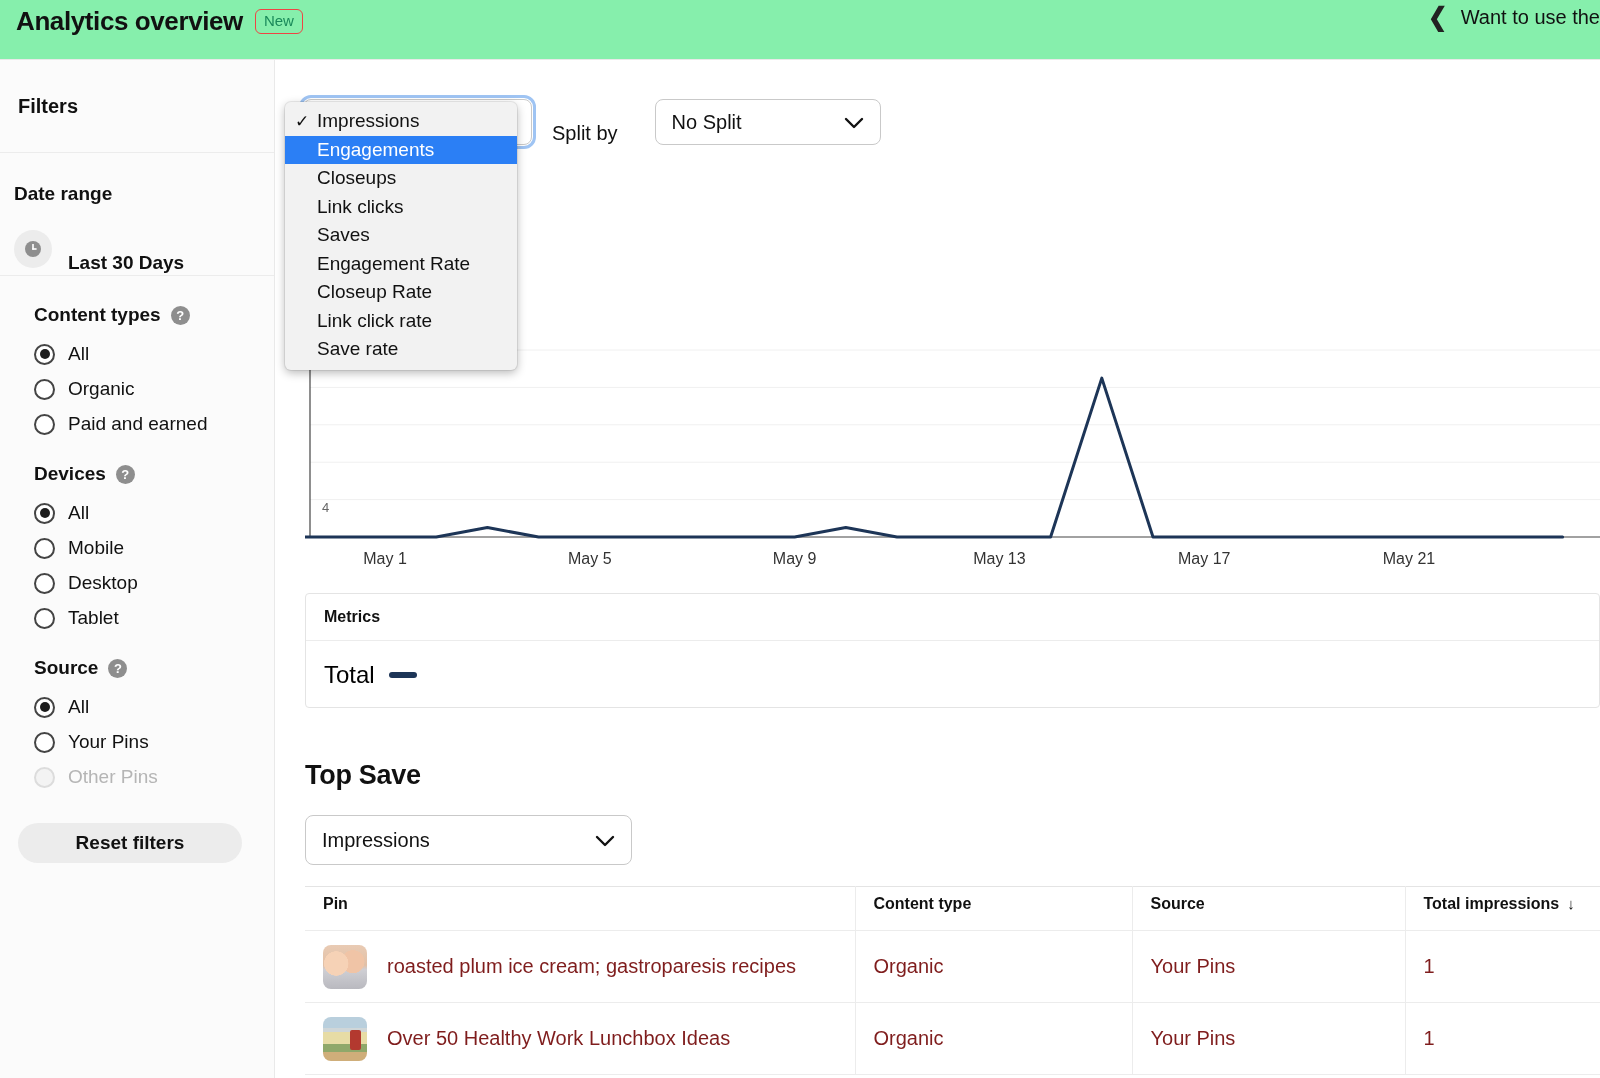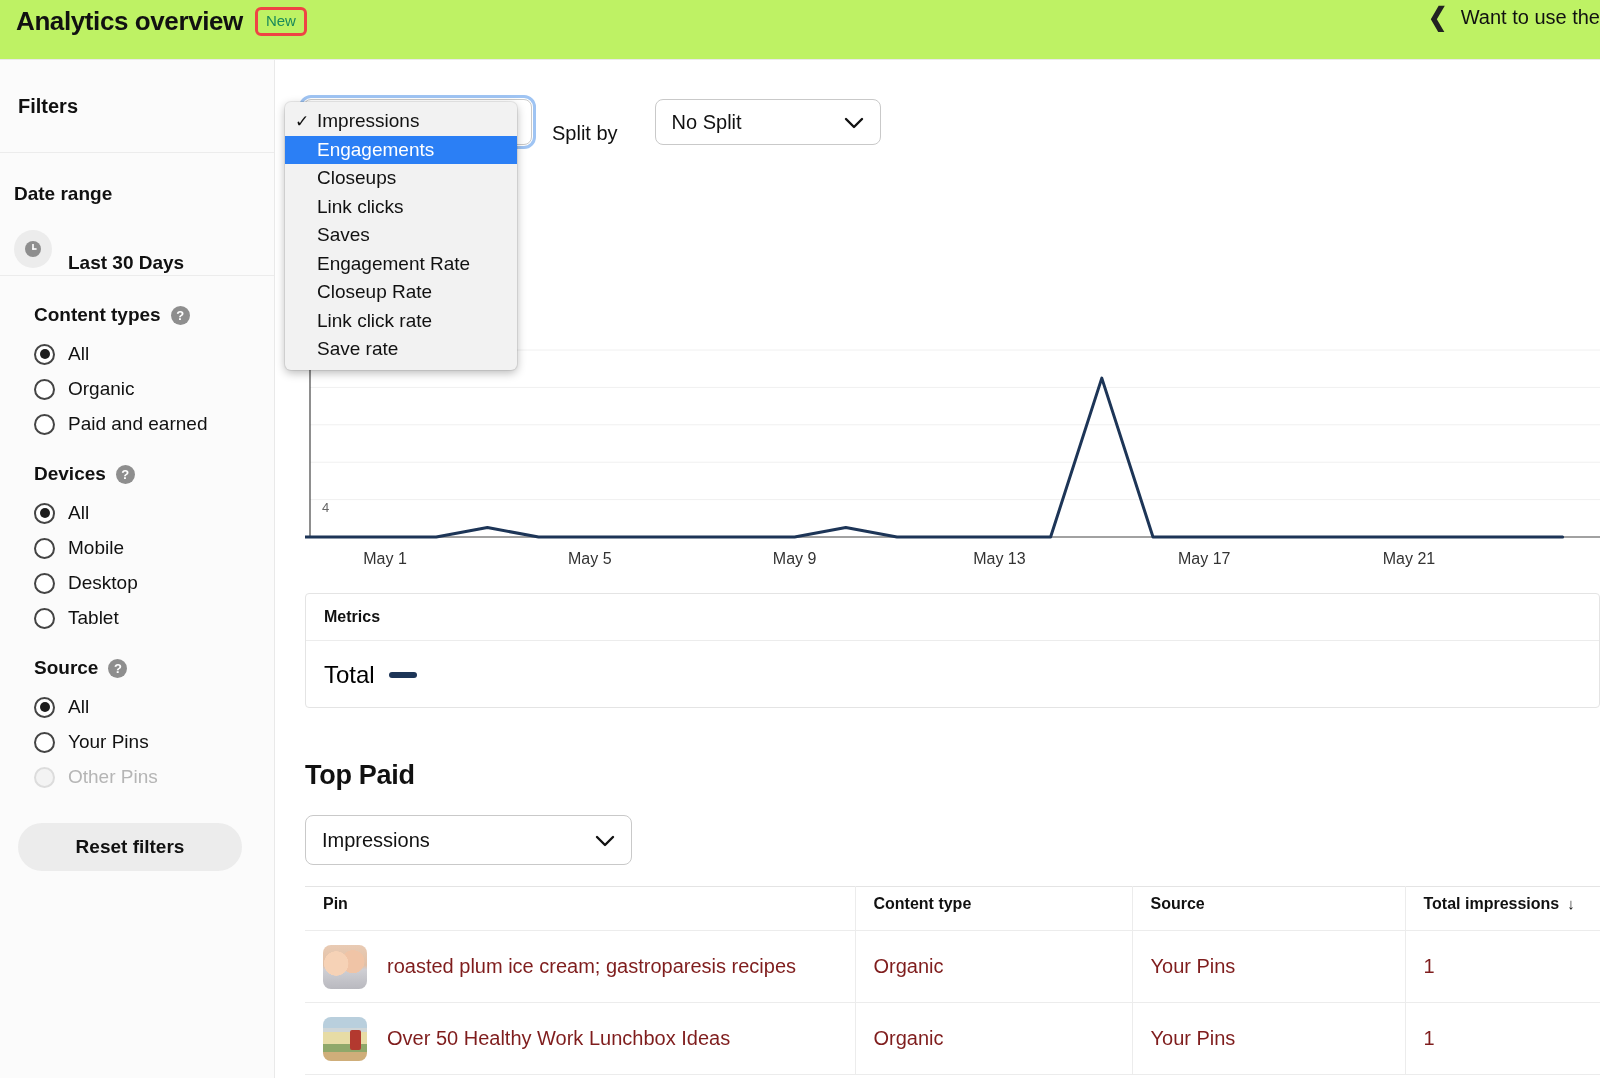--- a/index.html
+++ b/index.html
@@ -10,33 +10,33 @@
     background: #ffffff;
     font-family: "Liberation Sans", sans-serif;
     color: #111111;
     -webkit-font-smoothing: antialiased;
   }
   #app { position: relative; width: 1600px; height: 1078px; }
 
   
   .header {
     position: absolute; left: 0; top: 0; width: 1600px; height: 60px;
-    background: #bef264;
+    background: #86efac;
     border-bottom: 1px solid #e9e9e9;
   }
   .header-title-wrap {
     position: absolute; left: 16px; top: 4px;
     display: flex; align-items: center; gap: 12px;
   }
   .page-title {
     font-size: 26px; font-weight: bold; letter-spacing: -0.4px;
     color: #111; line-height: 34px;
   }
   .new-badge {
-    border: 3px solid #ef4444; color: #1a8a5a;
+    border: 1px solid #ef4444; color: #1a8a5a;
     border-radius: 6px; padding: 2px 8px 3px;
     font-size: 15px; line-height: 18px; font-weight: 500;
   }
   .header-right {
     position: absolute; right: 0px; top: 2px;
     display: flex; align-items: center; gap: 12px;
     white-space: nowrap; overflow: hidden;
   }
   .back-chevron {
     font-size: 26px; font-weight: bold; color: #222; line-height: 30px;
@@ -87,21 +87,21 @@
     position: relative;
   }
   .radio.checked::after {
     content: ""; position: absolute; left: 3.5px; top: 3.5px;
     width: 10px; height: 10px; border-radius: 50%; background: #1c1c1c;
   }
   .radio.disabled { border-color: #dcdcdc; background: #f3f3f3; }
   .radio-label.disabled { color: #b5b5b5; }
 
   .reset-btn {
-    margin: 35px 18px 0; width: 224px; height: 48px;
+    margin: 35px 18px 0; width: 224px; height: 40px;
     background: #ececec; border: none; border-radius: 24px;
     font-family: "Liberation Sans", sans-serif;
     font-size: 19px; font-weight: bold; color: #111; cursor: pointer;
   }
 
   
   .main {
     position: absolute; left: 275px; top: 60px;
     width: 1325px; height: 1018px; background: #fff; overflow: hidden;
   }
@@ -400,21 +400,21 @@
     </div>
 
     <div class="metrics-box">
       <div class="metrics-head">Metrics</div>
       <div class="metrics-body">
         <span class="name">Total</span>
         <span class="legend-line"></span>
       </div>
     </div>
 
-    <div class="toppins-title">Top Paid</div>
+    <div class="toppins-title">Top Save</div>
 
     <div class="select-box toppins-select">
       <span>Impressions</span>
       <span class="caret">
         <svg width="20" height="12" viewBox="0 0 20 12">
             <path d="M2 2 L10 10 L18 2" fill="none" stroke="#111" stroke-width="2.4" stroke-linecap="round" stroke-linejoin="round"></path>
           </svg>
       </span>
     </div>
 

